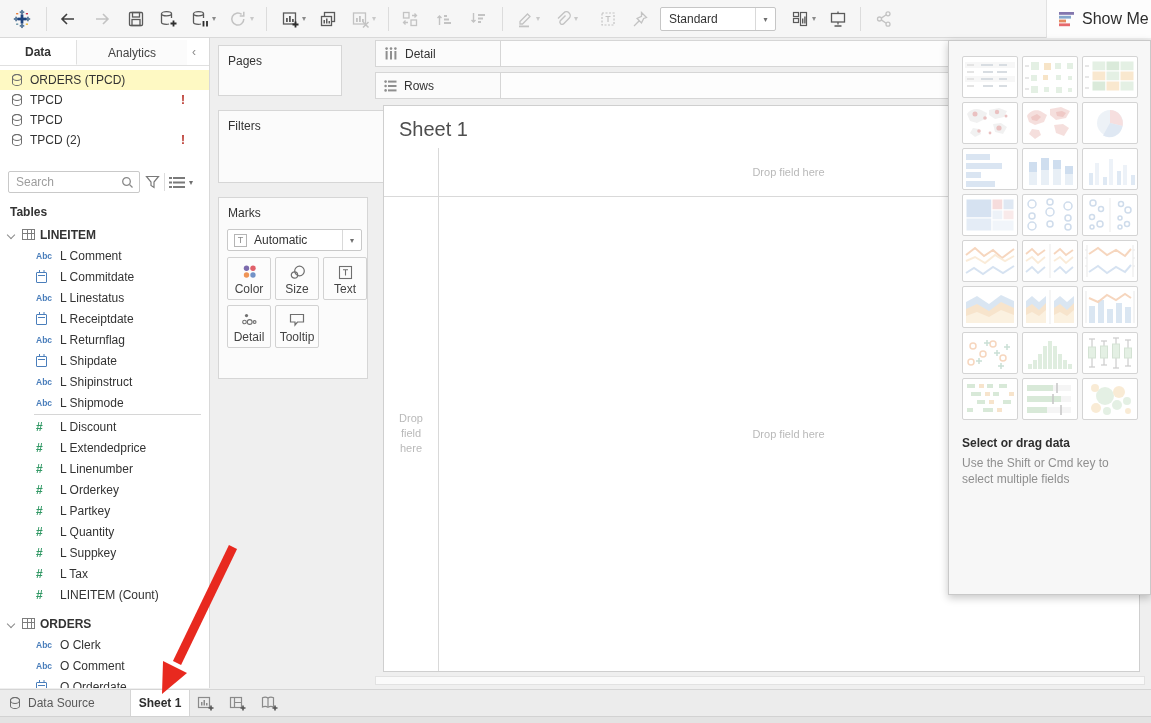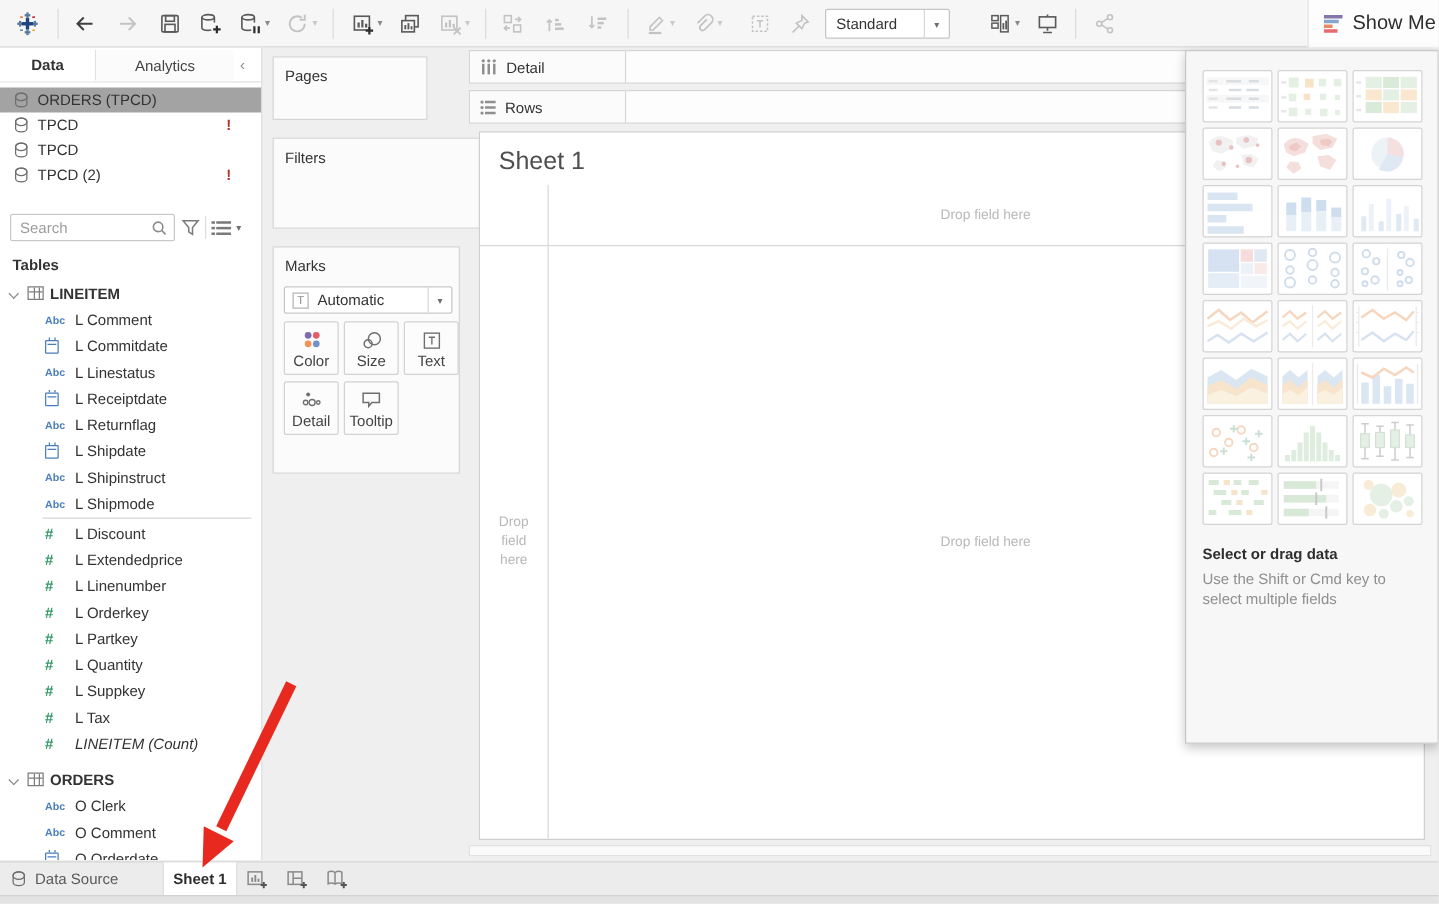--- a/index.html
+++ b/index.html
@@ -5,52 +5,52 @@
   *{margin:0;padding:0;box-sizing:border-box;font-family:"Liberation Sans",sans-serif}
   html,body{background:#e8e8e8}
   .app{position:relative;width:1151px;height:723px;background:#efefef;overflow:hidden;font-size:12px;color:#333}
   svg{display:block}
   
   .tb{position:absolute;top:0;left:0;right:0;height:38px;background:#f6f6f6;border-bottom:1px solid #d9d9d9;z-index:30}
   .ti{position:absolute;top:9px;width:20px;height:20px;display:flex;align-items:center;justify-content:center;cursor:default}
   .tdiv{position:absolute;top:7px;width:1px;height:24px;background:#dcdcdc}
   .caret{position:absolute;top:15px;font-size:8px;color:#8a8a8a;line-height:8px}
   .caret.dis{color:#c9c9c9}
-  .standard-box{position:absolute;left:660px;top:7px;width:100px;height:24px;border:1px solid #c6c6c6;background:#fff;border-radius:2px;display:flex;align-items:center}
+  .standard-box{position:absolute;left:660px;top:7px;width:116px;height:24px;border:1px solid #c6c6c6;background:#fff;border-radius:2px;display:flex;align-items:center}
   .standard-box .lbl{flex:1;padding-left:8px;font-size:12px;color:#333}
   .standard-box .dd{width:20px;height:100%;border-left:1px solid #d9d9d9;display:flex;align-items:center;justify-content:center;font-size:8px;color:#6f6f6f}
   .showme-btn{position:absolute;left:1046px;top:0;width:105px;height:38px;background:#fdfdfd;border-left:1px solid #e2e2e2;display:flex;align-items:center;gap:7px;padding-left:12px}
   .showme-btn .txt{font-size:16px;color:#2e2e2e}
   
   .sidebar{position:absolute;left:0;top:38px;width:210px;height:650px;background:#fff;border-right:1px solid #d9d9d9;overflow:hidden;z-index:10}
   .stabs{position:absolute;left:0;top:2px;width:100%;height:26px;border-bottom:1px solid #e0e0e0;display:flex}
   .stab{height:100%;display:flex;align-items:center;justify-content:center;font-size:12px}
   .stab.active{width:77px;font-weight:bold;background:#fff;border-right:1px solid #e0e0e0;border-bottom:1px solid #fff;margin-bottom:-1px}
   .stab.idle{width:110px;color:#444;background:#fbfbfb}
   .collapse{position:absolute;right:8px;top:6px;width:14px;height:16px;color:#8a8a8a;font-size:12px;display:flex;align-items:center;justify-content:center}
   .dslist{position:absolute;left:0;top:32px;width:100%}
   .dsrow{height:20px;display:flex;align-items:center;gap:8px;padding-left:12px}
-  .dsrow.sel{background:#a3a3a3}
+  .dsrow.sel{background:#fef9c3}
   .warn{margin-left:auto;margin-right:24px;color:#b9332b;font-weight:bold;font-size:12px}
   .db{width:10px;height:12px;position:relative;flex:0 0 auto}
   .db::before{content:"";position:absolute;inset:0;border:1.2px solid #6e6e6e;border-radius:5px/3px}
   .db::after{content:"";position:absolute;left:0;right:0;top:0;height:5px;border:1.2px solid #6e6e6e;border-radius:50%}
   .searchrow{position:absolute;left:0;top:132px;width:100%;height:24px;display:flex;align-items:center}
   .searchbox{margin-left:8px;width:132px;height:22px;border:1px solid #c9c9c9;border-radius:2px;background:#fff;display:flex;align-items:center}
   .searchbox input{flex:1;border:none;outline:none;padding-left:7px;font-size:12px;color:#333;background:transparent;width:100px}
   .searchbox input::placeholder{color:#9d9d9d}
   .sdiv{width:1px;height:18px;background:#dcdcdc;margin:0 4px}
   .tables-hd{position:absolute;left:10px;top:167px;font-weight:bold;font-size:12px;color:#333}
   .flist{position:absolute;left:0;top:186px;width:100%}
   .trow{height:21px;display:flex;align-items:center;padding-left:8px;gap:5px}
   .trow .name{font-weight:bold;font-size:12px;color:#333}
   .frow{height:21px;display:flex;align-items:center;padding-left:36px}
   .frow .fic{width:24px;display:flex;align-items:center;justify-content:flex-start;flex:0 0 auto}
   .frow .name{font-size:12px;color:#333}
-  .frow .name.it{font-style:italic}
+  .frow .name.it{}
   .chev{width:6px;height:6px;border-left:1.4px solid #8a8a8a;border-bottom:1.4px solid #8a8a8a;transform:rotate(-45deg);margin-right:3px;flex:0 0 auto}
   .grid-ic{width:13px;height:11px;border:1px solid #7d7d7d;flex:0 0 auto;background:
     linear-gradient(#7d7d7d,#7d7d7d) 0 3px/100% 1px no-repeat,
     linear-gradient(#7d7d7d,#7d7d7d) 4px 0/1px 100% no-repeat,
     linear-gradient(#7d7d7d,#7d7d7d) 8px 0/1px 100% no-repeat}
   .abc{color:#4a7ebb;font-size:8.5px;font-weight:bold}
   .num{color:#339966;font-size:12px;font-weight:bold}
   .cal{width:11px;height:11px;border:1.3px solid #4a7ebb;border-radius:1px;position:relative;margin-top:2px}
   .cal::before{content:"";position:absolute;left:1px;right:1px;top:2px;height:1.3px;background:#4a7ebb}
   .cal::after{content:"";position:absolute;top:-3.5px;left:1.5px;width:1.5px;height:2.5px;background:#4a7ebb;box-shadow:4.5px 0 #4a7ebb}

